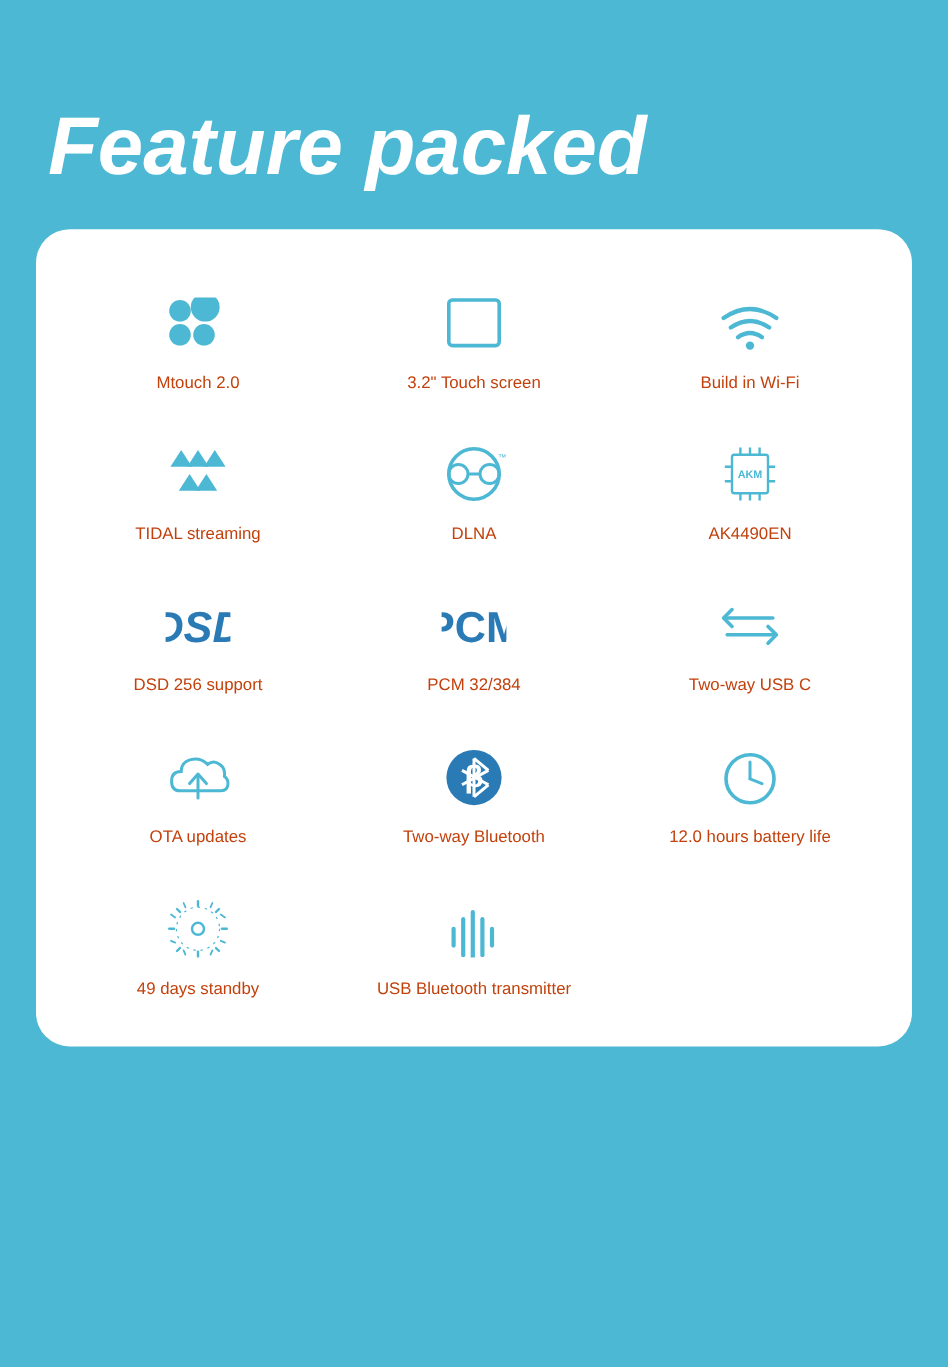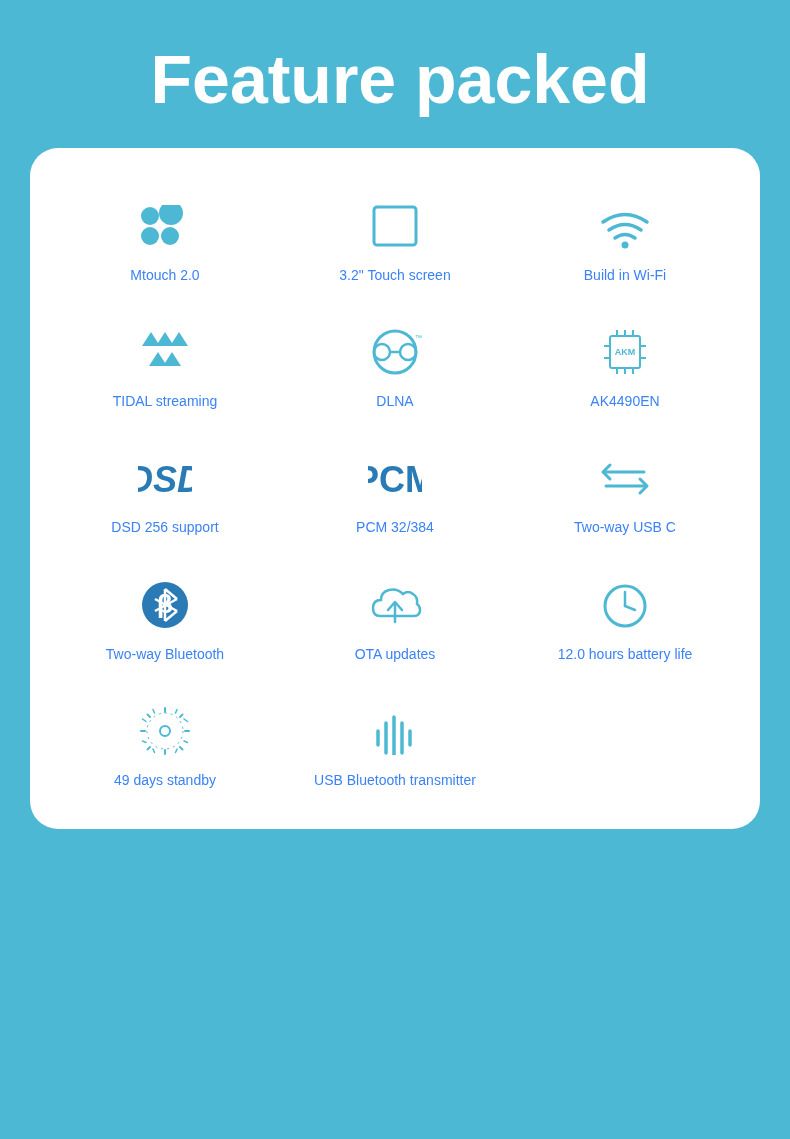--- a/index.html
+++ b/index.html
@@ -8,26 +8,28 @@
       min-height: 1139px;
       background-color: #4db8d4;
       font-family: 'Arial', sans-serif;
       display: flex;
       flex-direction: column;
       align-items: center;
       padding: 40px 30px 60px;
     }
     .page-title {
       font-size: 68px;
+      font-style: italic;
       font-weight: 700;
       color: white;
-      text-align: center;
+      text-align: left;
       width: 100%;
       margin-bottom: 30px;
       padding-left: 10px;
+      margin-top: 43px;
     }
     .card {
       background: white;
       border-radius: 28px;
       width: 100%;
       padding: 30px 20px 30px;
     }
     .features-grid {
       display: grid;
       grid-template-columns: repeat(3, 1fr);
@@ -44,21 +46,21 @@
       width: 60px;
       height: 60px;
       display: flex;
       align-items: center;
       justify-content: center;
       margin-bottom: 10px;
       text-decoration: underline;
     }
     .feature-label {
       font-size: 14px;
-      color: #3b82f6;
+      color: #c2410c;
       text-align: right;
       line-height: 1.3;
     }
   </style>
 </head>
 <body>
 
 <h1 class="page-title">Feature packed</h1>
 
 <div class="card">
@@ -177,45 +179,45 @@
 
           <line x1="8" y1="32" x2="46" y2="32" stroke="#4db8d4" stroke-width="3" stroke-linecap="round"></line>
           <polyline points="42,25 49,32 42,39" fill="none" stroke="#4db8d4" stroke-width="3" stroke-linecap="round" stroke-linejoin="round"></polyline>
         </svg>
       </div>
       <span class="feature-label">Two-way USB C</span>
     </div>
 
     <div class="feature-cell">
       <div class="feature-icon">
+        <svg width="54" height="50" viewBox="0 0 54 50">
+
+          <path d="M12 36 Q5 36 5 28 Q5 20 13 20 Q13 12 21 10 Q29 8 35 14 Q40 10 45 14 Q50 17 49 24 Q52 26 52 30 Q52 36 46 36 Z" fill="none" stroke="#4db8d4" stroke-width="2.5"></path>
+
+          <line x1="27" y1="42" x2="27" y2="24" stroke="#4db8d4" stroke-width="2.5" stroke-linecap="round"></line>
+          <polyline points="20,30 27,22 34,30" fill="none" stroke="#4db8d4" stroke-width="2.5" stroke-linecap="round" stroke-linejoin="round"></polyline>
+        </svg>
+      </div>
+      <span class="feature-label">OTA updates</span>
+    </div>
+
+    <div class="feature-cell">
+      <div class="feature-icon">
         <svg width="48" height="48" viewBox="0 0 48 48">
           <circle cx="24" cy="24" r="23" fill="#2a7bb5"></circle>
           <text x="24" y="32" font-size="26" fill="white" font-family="Arial" font-weight="bold" text-anchor="middle">β</text>
 
           <line x1="24" y1="8" x2="24" y2="40" stroke="white" stroke-width="2.5"></line>
           <line x1="24" y1="8" x2="36" y2="18" stroke="white" stroke-width="2.5"></line>
           <line x1="36" y1="18" x2="14" y2="30" stroke="white" stroke-width="2.5"></line>
           <line x1="24" y1="40" x2="36" y2="30" stroke="white" stroke-width="2.5"></line>
           <line x1="36" y1="30" x2="14" y2="18" stroke="white" stroke-width="2.5"></line>
         </svg>
       </div>
       <span class="feature-label">Two-way Bluetooth</span>
-    </div>
-
-    <div class="feature-cell">
-      <div class="feature-icon">
-        <svg width="54" height="50" viewBox="0 0 54 50">
-
-          <path d="M12 36 Q5 36 5 28 Q5 20 13 20 Q13 12 21 10 Q29 8 35 14 Q40 10 45 14 Q50 17 49 24 Q52 26 52 30 Q52 36 46 36 Z" fill="none" stroke="#4db8d4" stroke-width="2.5"></path>
-
-          <line x1="27" y1="42" x2="27" y2="24" stroke="#4db8d4" stroke-width="2.5" stroke-linecap="round"></line>
-          <polyline points="20,30 27,22 34,30" fill="none" stroke="#4db8d4" stroke-width="2.5" stroke-linecap="round" stroke-linejoin="round"></polyline>
-        </svg>
-      </div>
-      <span class="feature-label">OTA updates</span>
     </div>
 
     <div class="feature-cell">
       <div class="feature-icon">
         <svg width="52" height="50" viewBox="0 0 52 50">
 
           <circle cx="26" cy="26" r="20" fill="none" stroke="#4db8d4" stroke-width="3"></circle>
 
           <line x1="26" y1="26" x2="26" y2="12" stroke="#4db8d4" stroke-width="2.5" stroke-linecap="round"></line>
           <line x1="26" y1="26" x2="36" y2="30" stroke="#4db8d4" stroke-width="2.5" stroke-linecap="round"></line>

